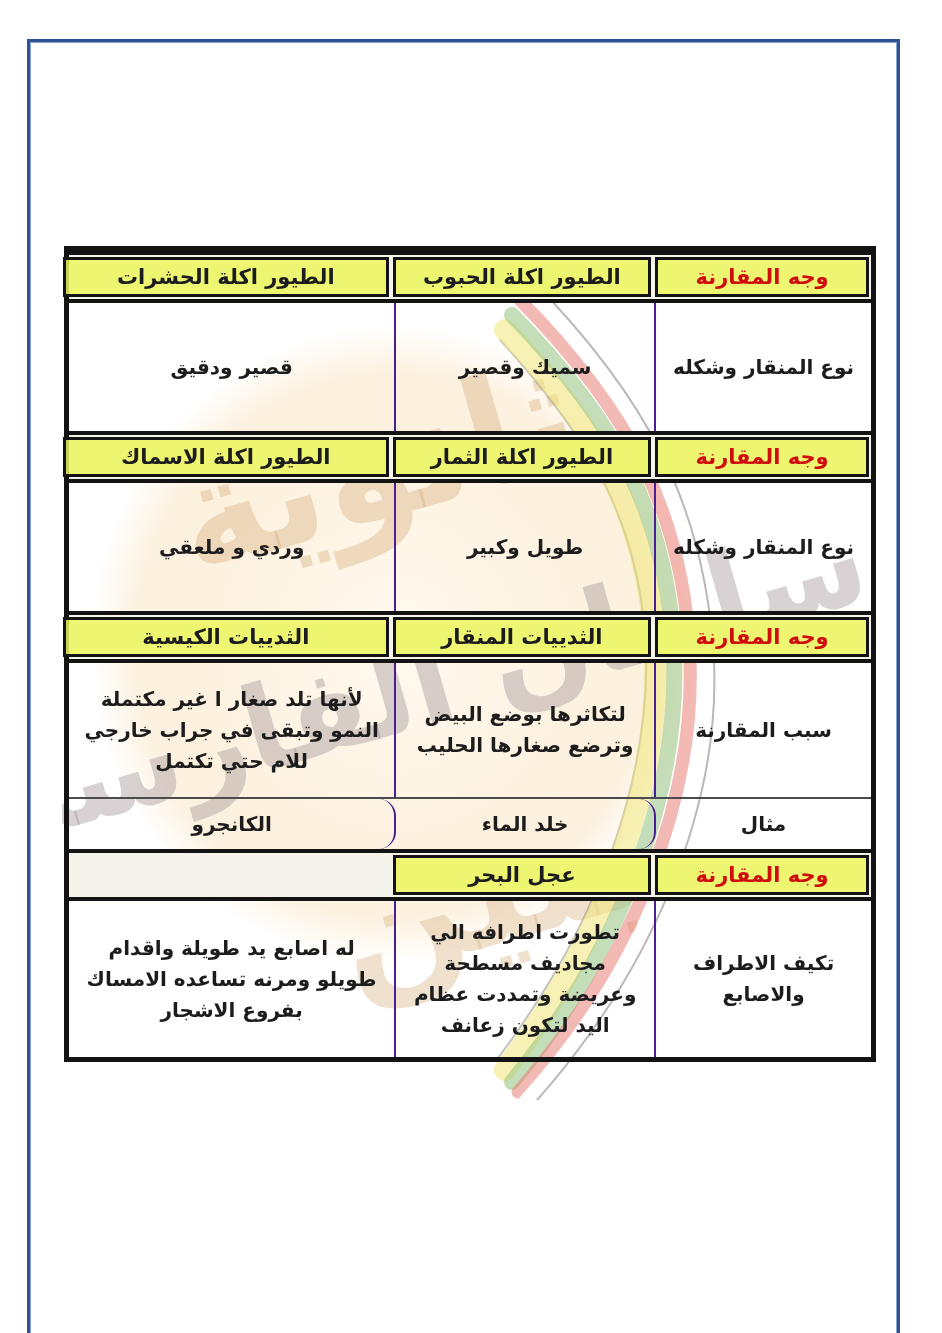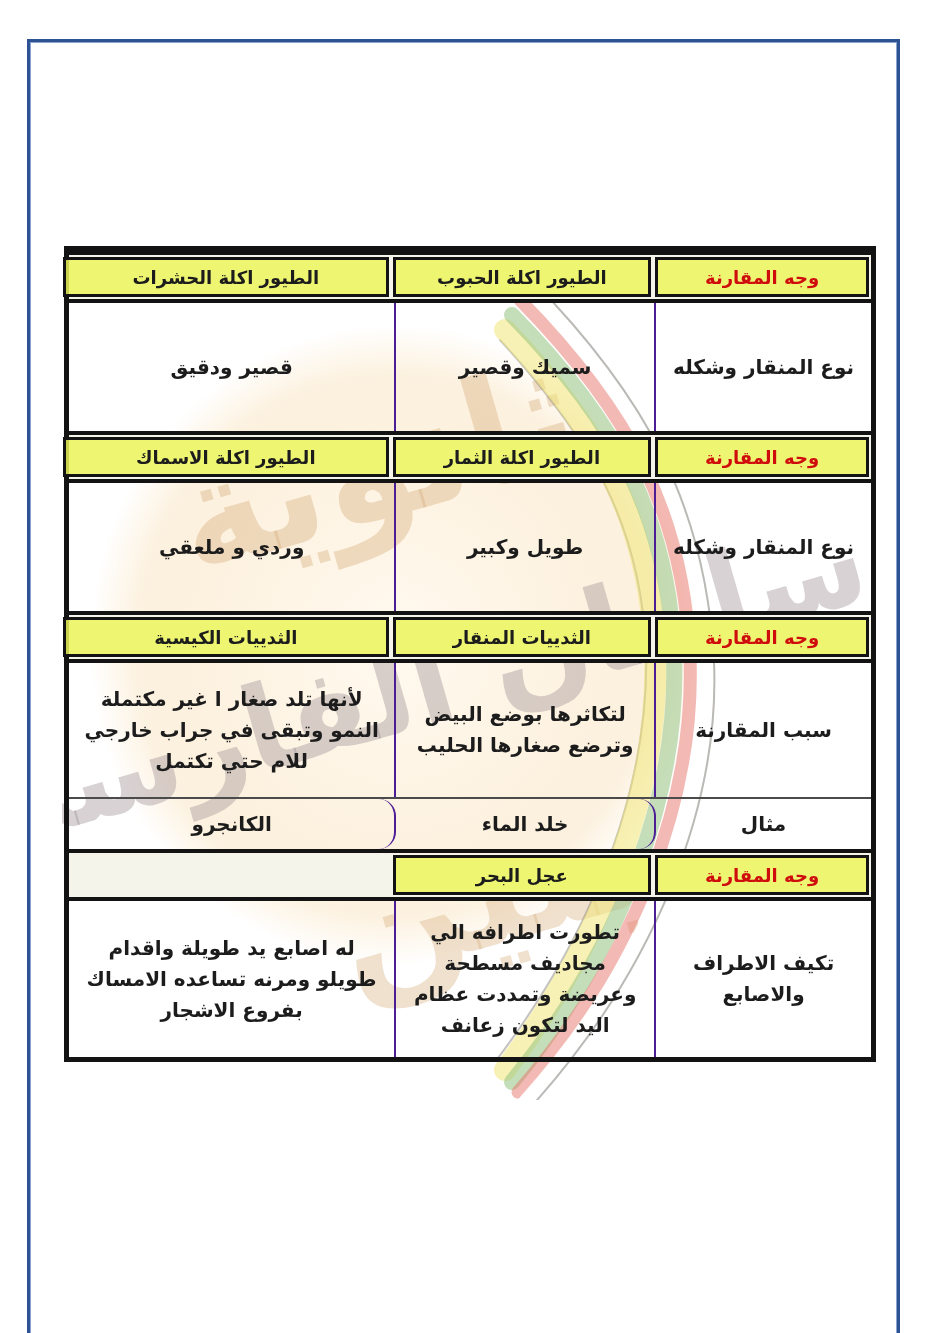--- a/index.html
+++ b/index.html
@@ -24,21 +24,21 @@
   }
   .hrow{
     display:grid;grid-template-columns:26.8% 32.4% 40.8%;gap:4px;
     border-top:4px solid #131313;border-bottom:4px solid #131313;
     padding:2px;background:#f4f4ea;
   }
   .hcell{
     box-sizing:border-box;border:3px solid #131313;
     background:rgba(235,244,92,0.85);
     display:flex;align-items:center;justify-content:center;
-    height:40px;font-size:18px;font-weight:700;color:#1c1c1c;
+    height:40px;font-size:21px;font-weight:700;color:#1c1c1c;
     text-align:center;
   }
   .hcell.facet{color:#cf0d0d;}
   .brow{display:grid;grid-template-columns:26.8% 32.4% 40.8%;}
   .brow + .brow{border-top:2px solid #4b4b4b;}
   .bcell{
     box-sizing:border-box;display:flex;align-items:center;justify-content:center;
     text-align:center;padding:8px 14px;font-size:20px;font-weight:700;
     color:#1c1c1c;line-height:1.55;background:transparent;
   }

